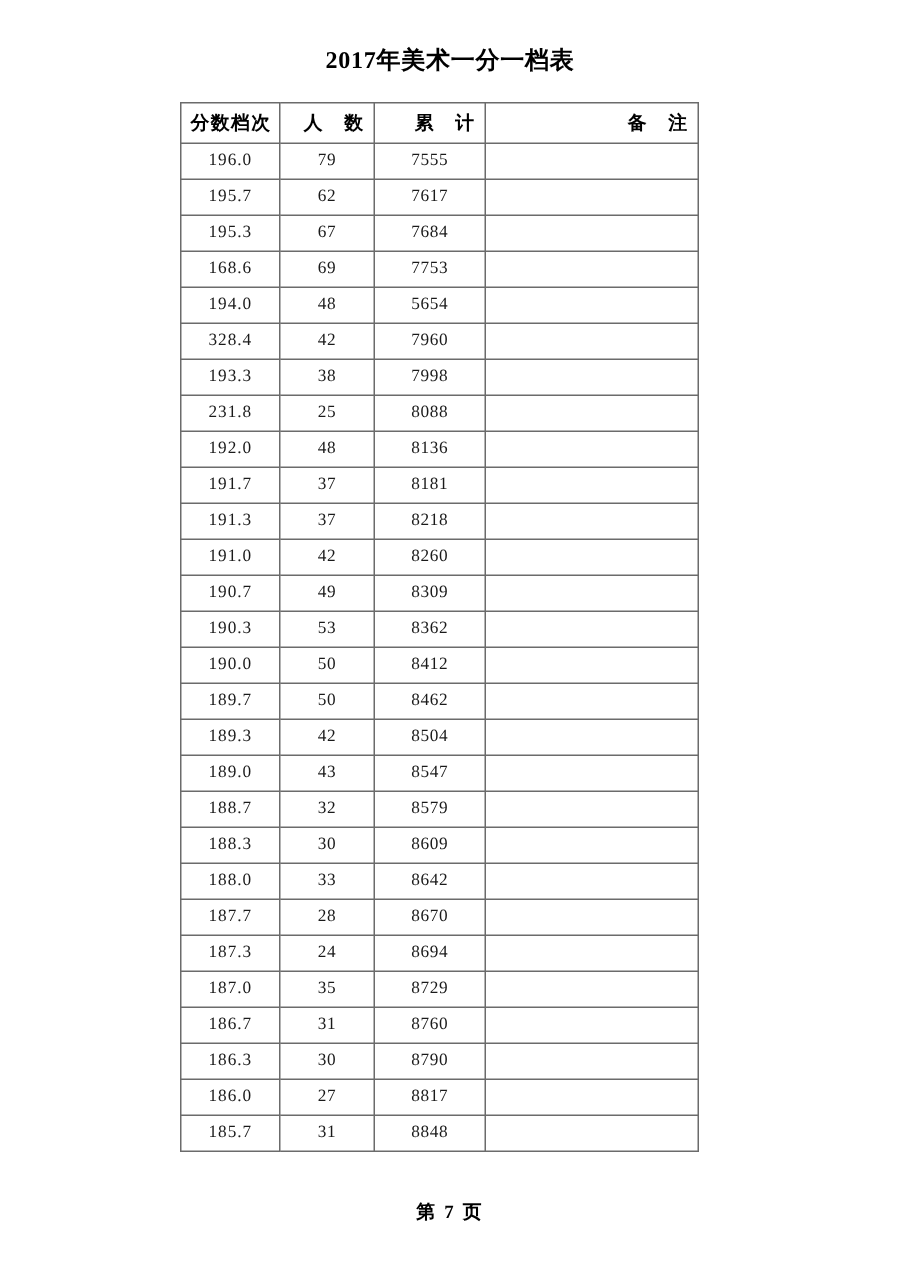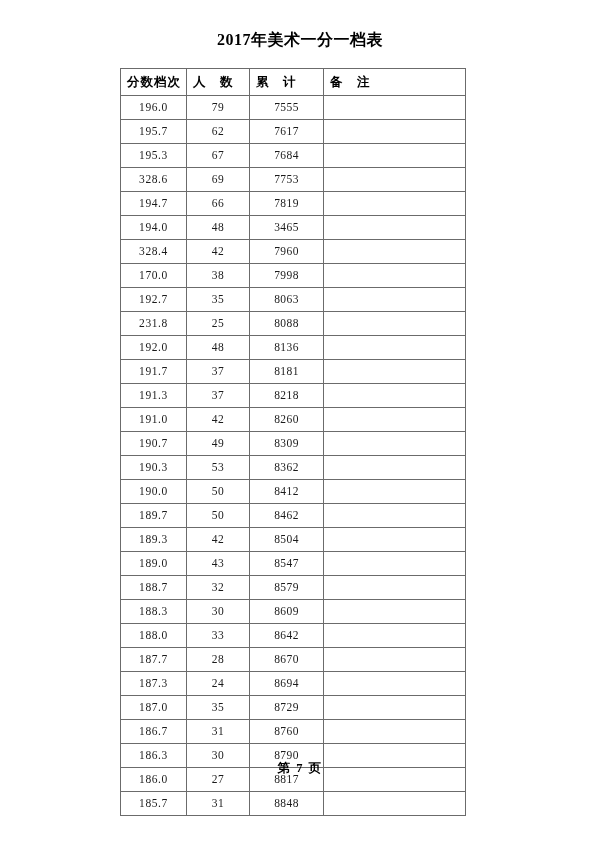--- a/index.html
+++ b/index.html
@@ -67,21 +67,21 @@
     overflow: hidden;
     white-space: nowrap;
   }
 
   table.score-table thead th {
     height: 26px;
     line-height: 26px;
     font-size: 12.5px;
     font-weight: bold;
     color: #000000;
-    text-align: left;
+    text-align: right;
     letter-spacing: 1px;
   }
 
   table.score-table td.cell-score {
     text-align: center;
     letter-spacing: 0.6px;
   }
   table.score-table td.cell-count {
     text-align: center;
     letter-spacing: 0.4px;
@@ -91,21 +91,21 @@
     text-align: center;
     letter-spacing: 0.4px;
     margin-top: 37px;
   }
   table.score-table td.cell-remark {
     text-align: center;
   }
 
   .page-footer {
     position: absolute;
-    top: 760px;
+    top: 800px;
     left: 0;
     width: 600px;
     text-align: center;
     font-size: 12.5px;
     font-weight: bold;
     color: #000000;
     letter-spacing: 1.5px;
     font-family: "Liberation Serif", "DejaVu Serif", serif;
   }
 </style>
@@ -145,53 +145,41 @@
             <td class="cell-cumul">7617</td>
             <td class="cell-remark"></td>
           </tr>
           <tr>
             <td class="cell-score">195.3</td>
             <td class="cell-count">67</td>
             <td class="cell-cumul">7684</td>
             <td class="cell-remark"></td>
           </tr>
           <tr>
-            <td class="cell-score">328.6</td>
+            <td class="cell-score">168.6</td>
             <td class="cell-count">69</td>
             <td class="cell-cumul">7753</td>
             <td class="cell-remark"></td>
           </tr>
           <tr>
-            <td class="cell-score">194.7</td>
-            <td class="cell-count">66</td>
-            <td class="cell-cumul">7819</td>
-            <td class="cell-remark"></td>
-          </tr>
-          <tr>
             <td class="cell-score">194.0</td>
             <td class="cell-count">48</td>
-            <td class="cell-cumul">3465</td>
+            <td class="cell-cumul">5654</td>
             <td class="cell-remark"></td>
           </tr>
           <tr>
             <td class="cell-score">328.4</td>
             <td class="cell-count">42</td>
             <td class="cell-cumul">7960</td>
             <td class="cell-remark"></td>
           </tr>
           <tr>
-            <td class="cell-score">170.0</td>
+            <td class="cell-score">193.3</td>
             <td class="cell-count">38</td>
             <td class="cell-cumul">7998</td>
-            <td class="cell-remark"></td>
-          </tr>
-          <tr>
-            <td class="cell-score">192.7</td>
-            <td class="cell-count">35</td>
-            <td class="cell-cumul">8063</td>
             <td class="cell-remark"></td>
           </tr>
           <tr>
             <td class="cell-score">231.8</td>
             <td class="cell-count">25</td>
             <td class="cell-cumul">8088</td>
             <td class="cell-remark"></td>
           </tr>
           <tr>
             <td class="cell-score">192.0</td>

